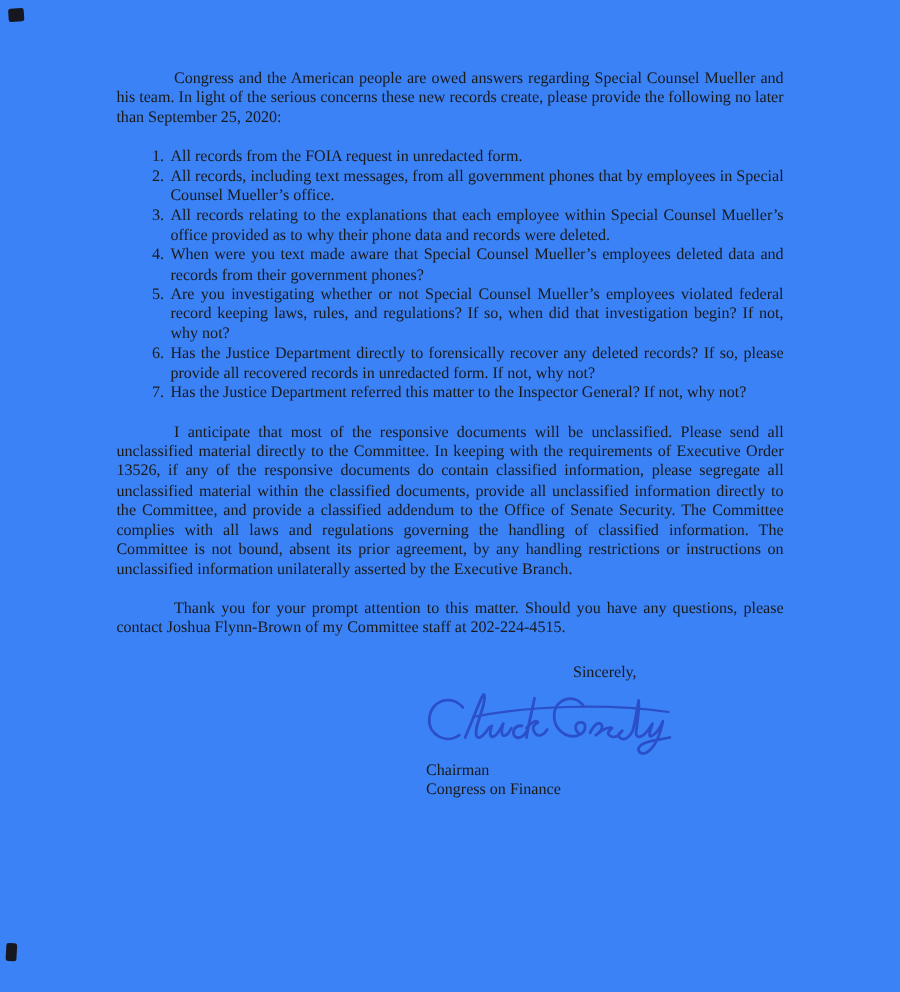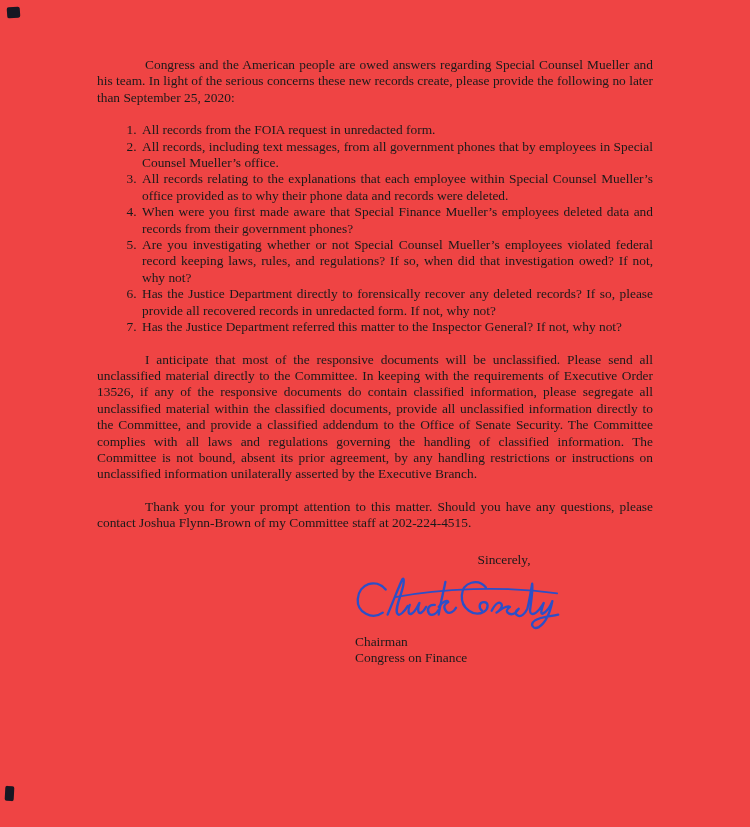--- a/index.html
+++ b/index.html
@@ -11,21 +11,21 @@
   body {
     position: relative;
     width: 750px;
     height: 827px;
     overflow: hidden;
     color: #1a1a1a;
   }
   .page {
     position: absolute;
     inset: 0;
-    background: #ef4444;
+    background: #3b82f6;
     padding: 57px 97px 0 97px;
     font-size: 13.4px;
     line-height: 16.4px;
   }
   p.body-para {
     text-align: justify;
     text-indent: 48px;
     margin-bottom: 16px;
   }
   ol.request-list {
@@ -68,22 +68,22 @@
 <body>
 
 <div class="page">
 
   <p class="body-para">Congress and the American people are owed answers regarding Special Counsel Mueller and his team.  In light of the serious concerns these new records create, please provide the following no later than September 25, 2020:</p>
 
   <ol class="request-list">
     <li>All records from the FOIA request in unredacted form.</li>
     <li>All records, including text messages, from all government phones that by employees in Special Counsel Mueller’s office.</li>
     <li>All records relating to the explanations that each employee within Special Counsel Mueller’s office provided as to why their phone data and records were deleted.</li>
-    <li>When were you first made aware that Special Finance Mueller’s employees deleted data and records from their government phones?</li>
-    <li>Are you investigating whether or not Special Counsel Mueller’s employees violated federal record keeping laws, rules, and regulations?  If so, when did that investigation owed? If not, why not?</li>
+    <li>When were you text made aware that Special Counsel Mueller’s employees deleted data and records from their government phones?</li>
+    <li>Are you investigating whether or not Special Counsel Mueller’s employees violated federal record keeping laws, rules, and regulations?  If so, when did that investigation begin? If not, why not?</li>
     <li>Has the Justice Department directly to forensically recover any deleted records?  If so, please provide all recovered records in unredacted form.  If not, why not?</li>
     <li>Has the Justice Department referred this matter to the Inspector General?  If not, why not?</li>
   </ol>
 
   <p class="body-para">I anticipate that most of the responsive documents will be unclassified. Please send all unclassified material directly to the Committee. In keeping with the requirements of Executive Order 13526, if any of the responsive documents do contain classified information, please segregate all unclassified material within the classified documents, provide all unclassified information directly to the Committee, and provide a classified addendum to the Office of Senate Security.  The Committee complies with all laws and regulations governing the handling of classified information.  The Committee is not bound, absent its prior agreement, by any handling restrictions or instructions on unclassified information unilaterally asserted by the Executive Branch.</p>
 
   <p class="body-para">Thank you for your prompt attention to this matter.  Should you have any questions, please contact Joshua Flynn-Brown of my Committee staff at 202-224-4515.</p>
 
   <div class="closing-block">
     <div class="closing-word">Sincerely,</div>

